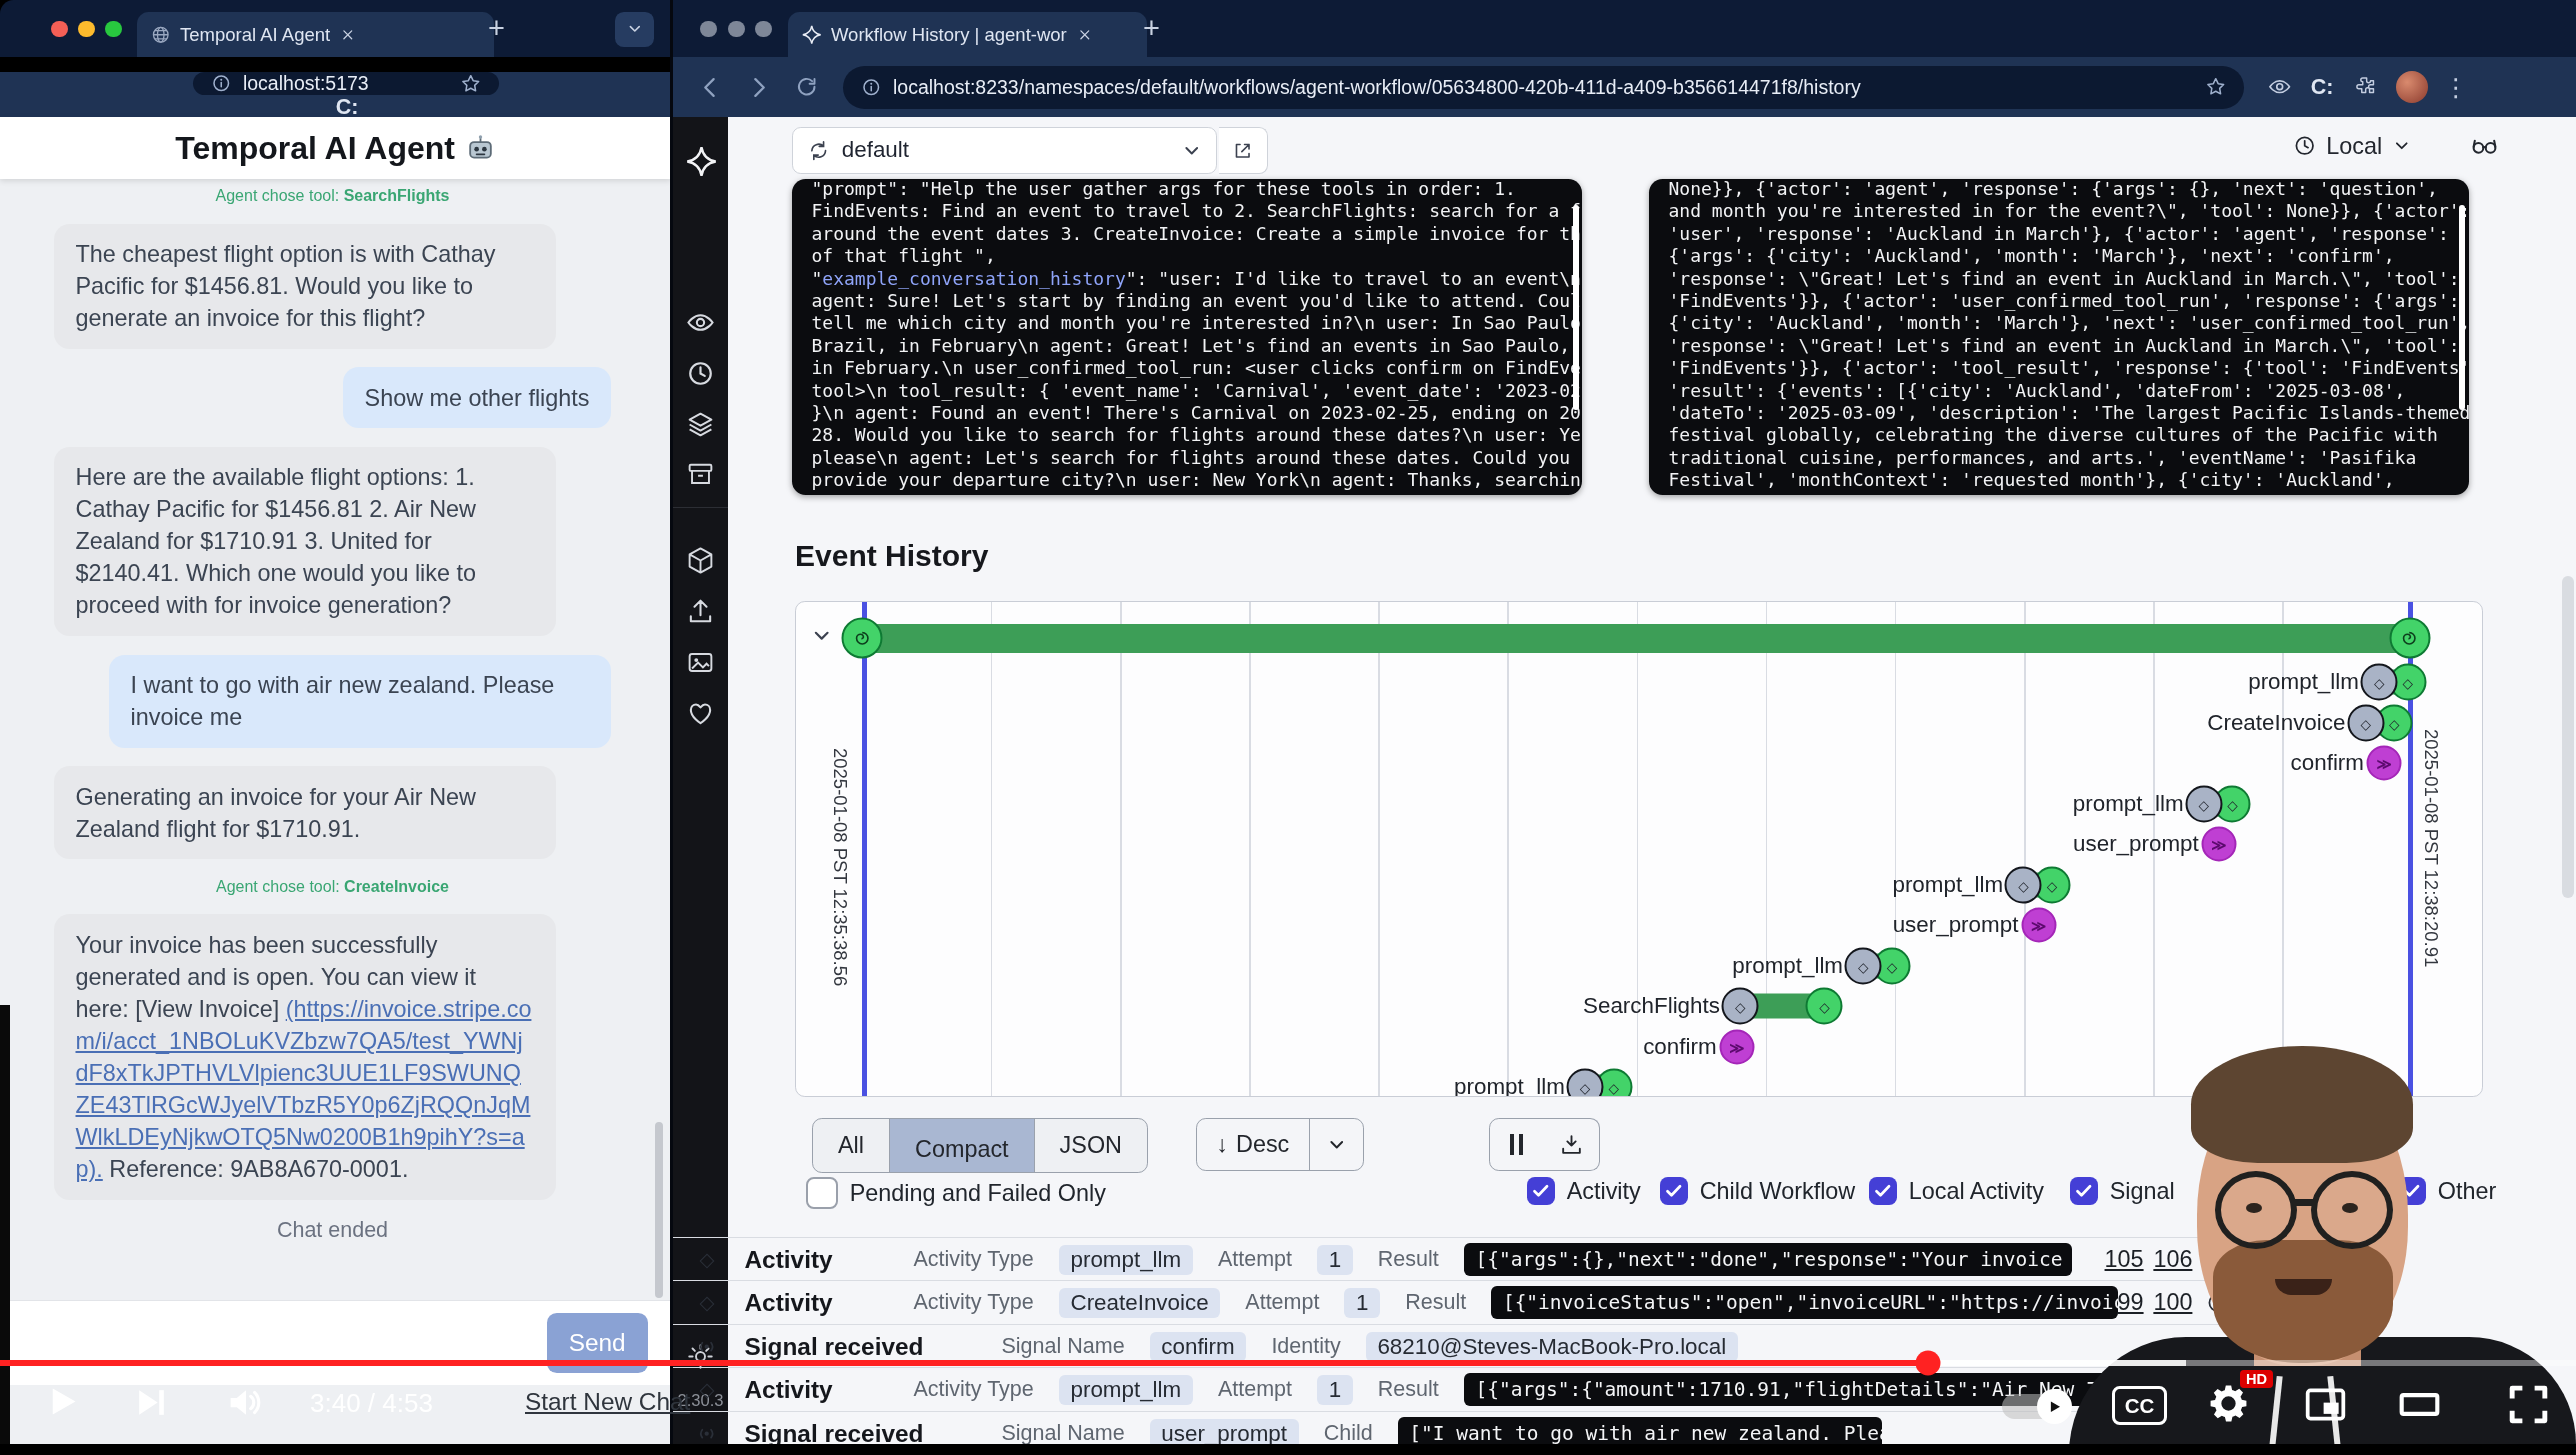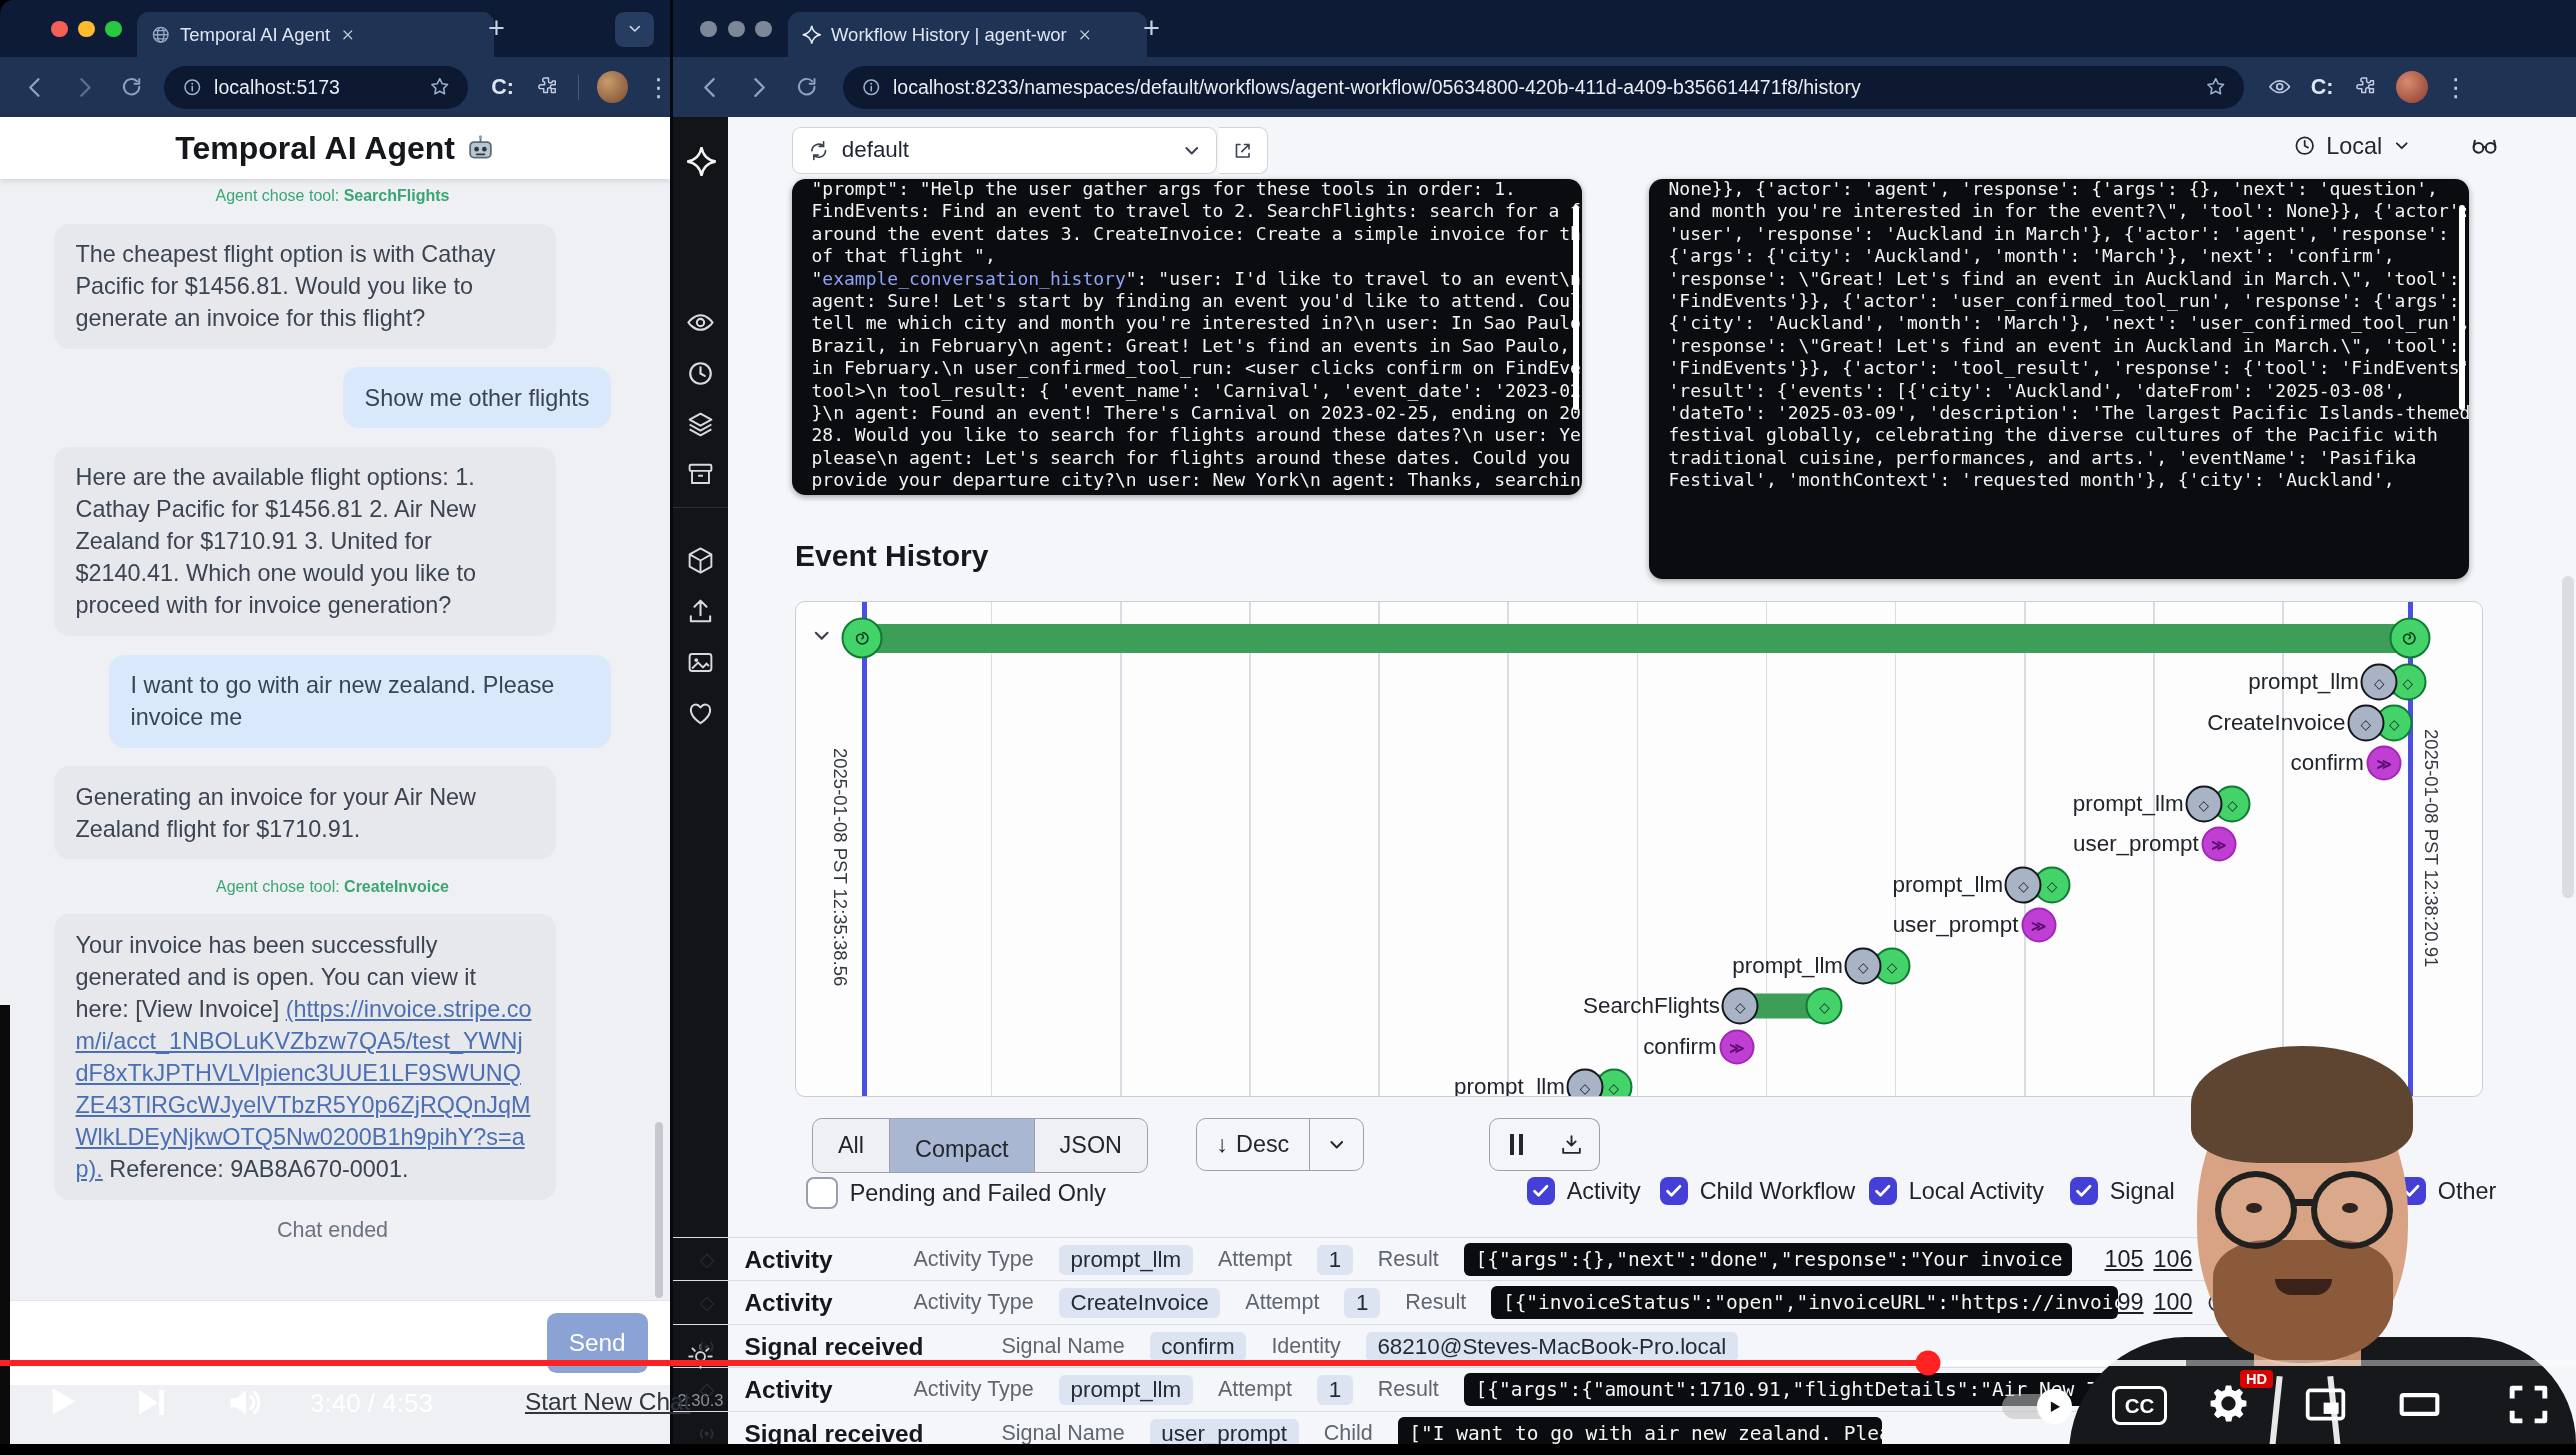--- a/index.html
+++ b/index.html
@@ -192,21 +192,21 @@
           <use href="#xsm"></use>
         </svg>
     </div>
     <span class="abs" style="left:488px;top:11.7px;color:#c9d2e2;font-size:29px;">+</span>
     <div class="abs" style="left:615px;top:11.7px;width:39px;height:35px;background:#263c61;border-radius:8.8px;display:flex;align-items:center;justify-content:center;">
       <svg style="width:17.6px;height:17.6px;color:#c9d2e2;" viewBox="0 0 18 18" width="17.6" height="17.6">
           <use href="#chev"></use>
         </svg>
     </div>
   </div>
-  <div class="toolbar abs" style="left:0;top:57px;right:0;">
+  <div class="toolbar abs" style="left:0;top:72px;right:0;flex-direction:column;">
     <svg class="tbi" style="width:25px;height:25px;margin-left:23.4px;color:#8fa2c0;" viewBox="0 0 25.6719 26" width="25" height="25">
         <use href="#backar"></use>
       </svg>
     <svg class="tbi" style="width:25px;height:25px;margin-left:23.4px;color:#5d7094;" viewBox="0 0 25.6719 26" width="25" height="25">
         <use href="#fwdar"></use>
       </svg>
     <svg class="tbi" style="width:23.4px;height:23.4px;margin-left:23.4px;color:#8fa2c0;" viewBox="0 0 23.7031 24" width="23" height="23.4">
         <use href="#reload"></use>
       </svg>
     <div class="urlpill" style="margin-left:21.5px;width:271px;">
@@ -391,21 +391,21 @@
       <div class="code-line">tell me which city and month you're interested in?\n user: In Sao Paulo,</div>
       <div class="code-line">Brazil, in February\n agent: Great! Let's find an events in Sao Paulo, Brazil</div>
       <div class="code-line">in February.\n user_confirmed_tool_run: &lt;user clicks confirm on FindEvents</div>
       <div class="code-line">tool&gt;\n tool_result: { 'event_name': 'Carnival', 'event_date': '2023-02-25'</div>
       <div class="code-line">}\n agent: Found an event! There's Carnival on 2023-02-25, ending on 2023-02-</div>
       <div class="code-line">28. Would you like to search for flights around these dates?\n user: Yes,</div>
       <div class="code-line">please\n agent: Let's search for flights around these dates. Could you</div>
       <div class="code-line">provide your departure city?\n user: New York\n agent: Thanks, searching for</div>
     </div>
   <div class="abs" style="left:900px;top:88px;width:5.9px;height:205px;background:#fff;border-radius:2.9px;"></div>
-  <div id="code-right" class="codepanel abs" style="left:976px;top:62px;width:820px;height:400px;box-sizing:border-box;">
+  <div id="code-right" class="codepanel abs" style="left:976px;top:62px;width:820px;height:316px;box-sizing:border-box;">
       <div class="code-line">None}}, {'actor': 'agent', 'response': {'args': {}, 'next': 'question',</div>
       <div class="code-line">and month you're interested in for the event?\", 'tool': None}}, {'actor':</div>
       <div class="code-line">'user', 'response': 'Auckland in March'}, {'actor': 'agent', 'response':</div>
       <div class="code-line">{'args': {'city': 'Auckland', 'month': 'March'}, 'next': 'confirm',</div>
       <div class="code-line">'response': \"Great! Let's find an event in Auckland in March.\", 'tool':</div>
       <div class="code-line">'FindEvents'}}, {'actor': 'user_confirmed_tool_run', 'response': {'args':</div>
       <div class="code-line">{'city': 'Auckland', 'month': 'March'}, 'next': 'user_confirmed_tool_run',</div>
       <div class="code-line">'response': \"Great! Let's find an event in Auckland in March.\", 'tool':</div>
       <div class="code-line">'FindEvents'}}, {'actor': 'tool_result', 'response': {'tool': 'FindEvents',</div>
       <div class="code-line">'result': {'events': [{'city': 'Auckland', 'dateFrom': '2025-03-08',</div>

